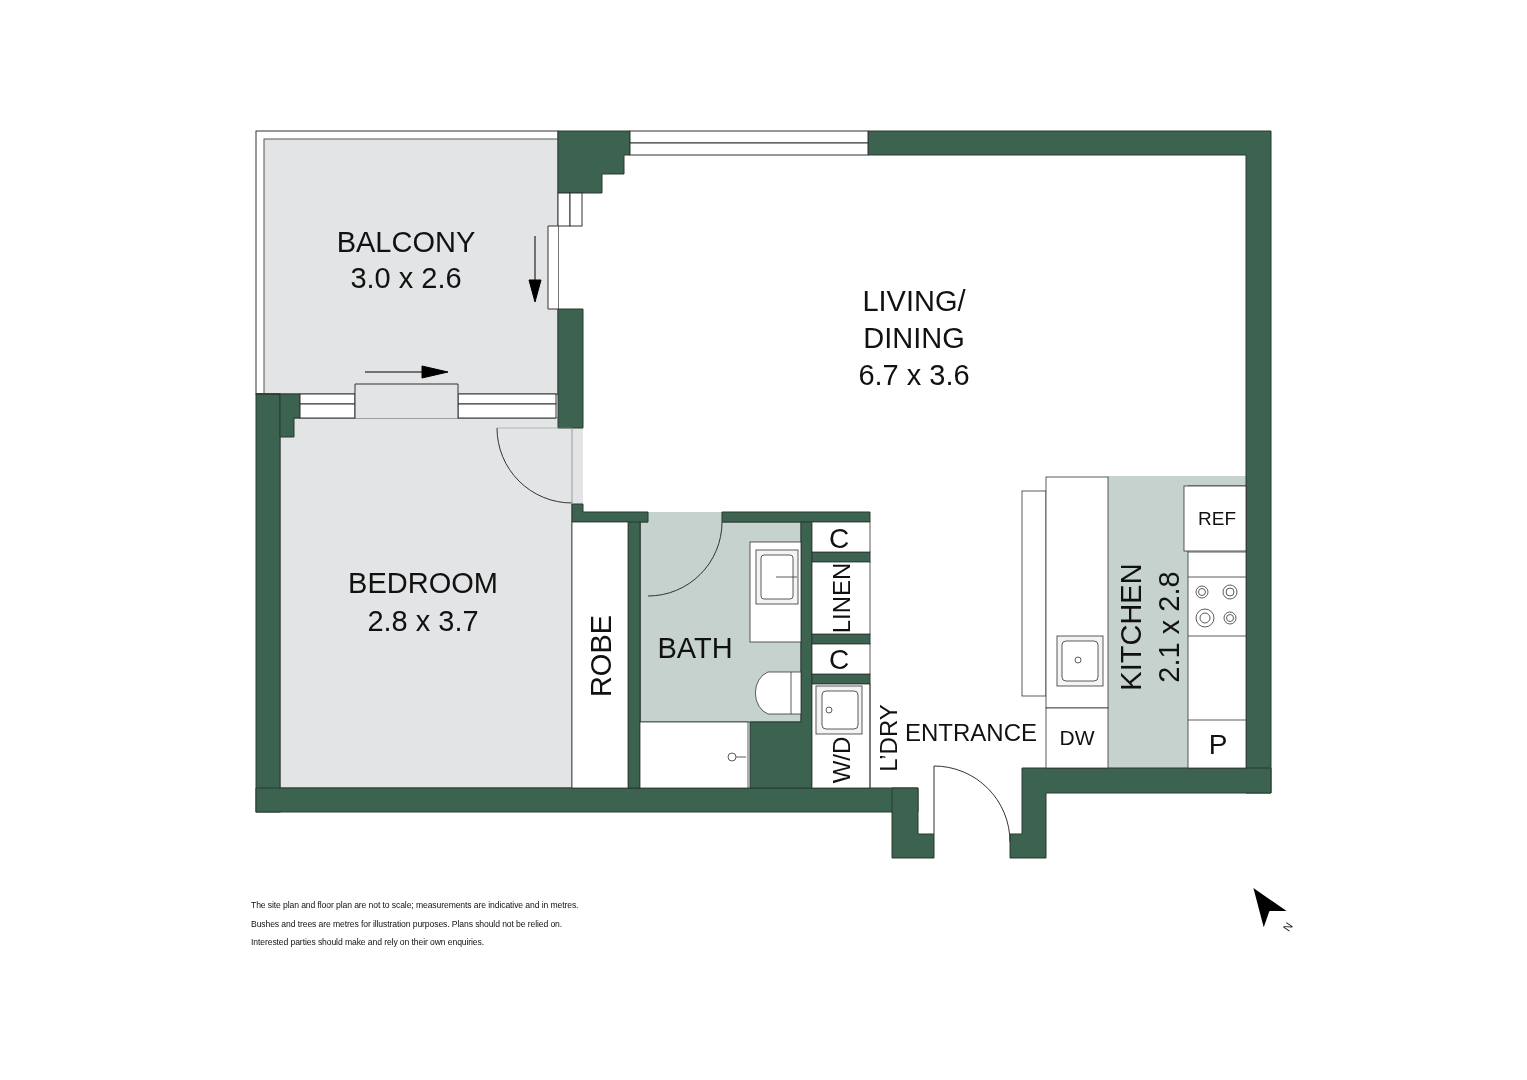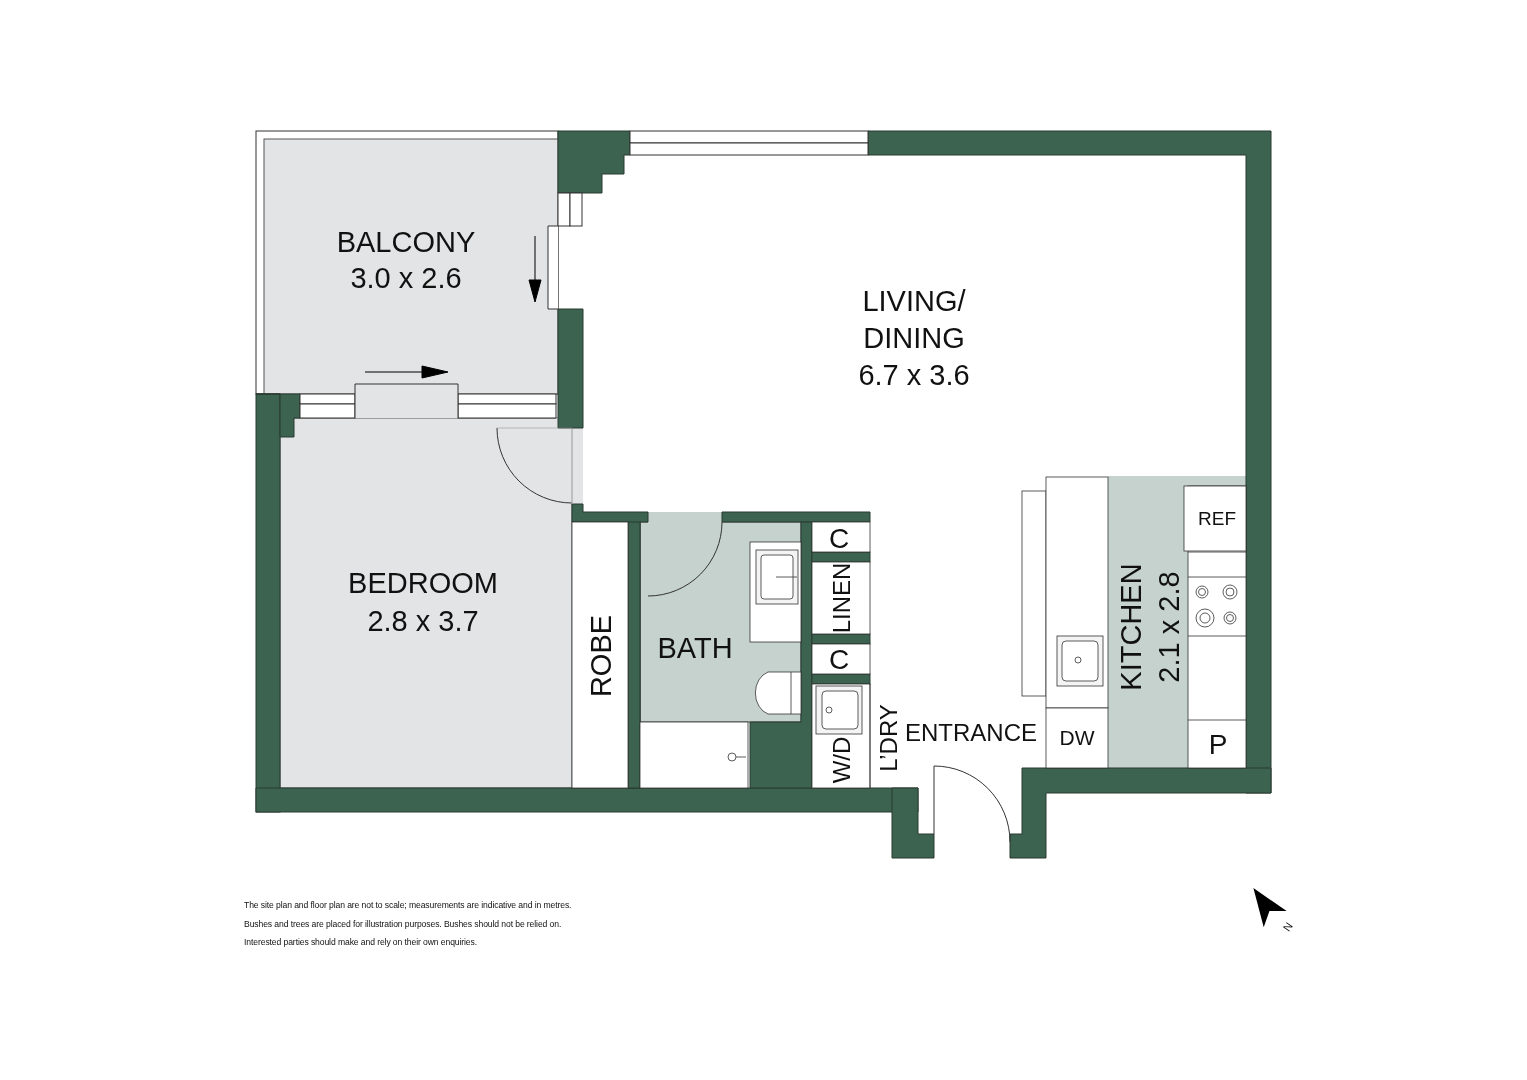--- a/index.html
+++ b/index.html
@@ -1,20 +1,20 @@
 <!DOCTYPE html>
 <html><head>
   <meta charset="utf-8">
   <style>
     html, body { margin: 0; padding: 0; background: #ffffff; }
     body { width: 1527px; height: 1080px; position: relative; overflow: hidden; font-family: "Liberation Sans", sans-serif; }
     #plan { position: absolute; left: 0; top: 0; width: 1527px; height: 1080px; }
     .lbl { font-family: "Liberation Sans", sans-serif; fill: #111111; }
     .disclaimer { position: absolute; left: 244px; top: 896px; font-size: 8.6px; line-height: 18.5px; color: #111; font-family: "Liberation Sans", sans-serif; letter-spacing: -0.1px; }
-    .disclaimer div { white-space: nowrap; }
+    .disclaimer div { white-space: nowrap; margin-left: 7px; }
   </style>
 </head>
 <body>
 
 <svg id="plan" viewBox="0 0 1527 1080" xmlns="http://www.w3.org/2000/svg">
 
   <g>
     <rect x="256" y="131" width="302" height="263" fill="#ffffff" stroke="#333" stroke-width="1"></rect>
     <rect x="264" y="139" width="294" height="255" fill="#e3e4e5" stroke="#555" stroke-width="1"></rect>
   </g>
@@ -181,15 +181,15 @@
   </g>
 
   <g transform="translate(1266,906) rotate(-35)">
     <polygon points="0,-22 14,16 0,6 -14,16" fill="#000"></polygon>
   </g>
   <text class="lbl" x="0" y="0" font-size="11" text-anchor="middle" transform="translate(1291,929) rotate(-55)">N</text>
 </svg>
 
 <div class="disclaimer">
   <div>The site plan and floor plan are not to scale; measurements are indicative and in metres.</div>
-  <div>Bushes and trees are placed for illustration purposes. Bushes should not be relied on.</div>
+  <div>Bushes and trees are metres for illustration purposes. Plans should not be relied on.</div>
   <div>Interested parties should make and rely on their own enquiries.</div>
 </div>
 
 </body></html>

